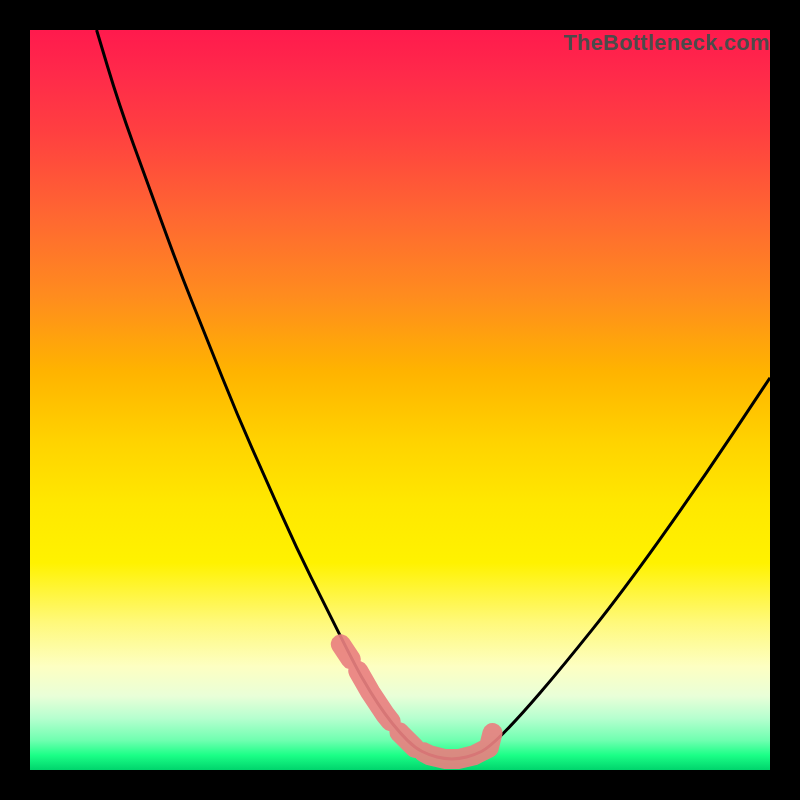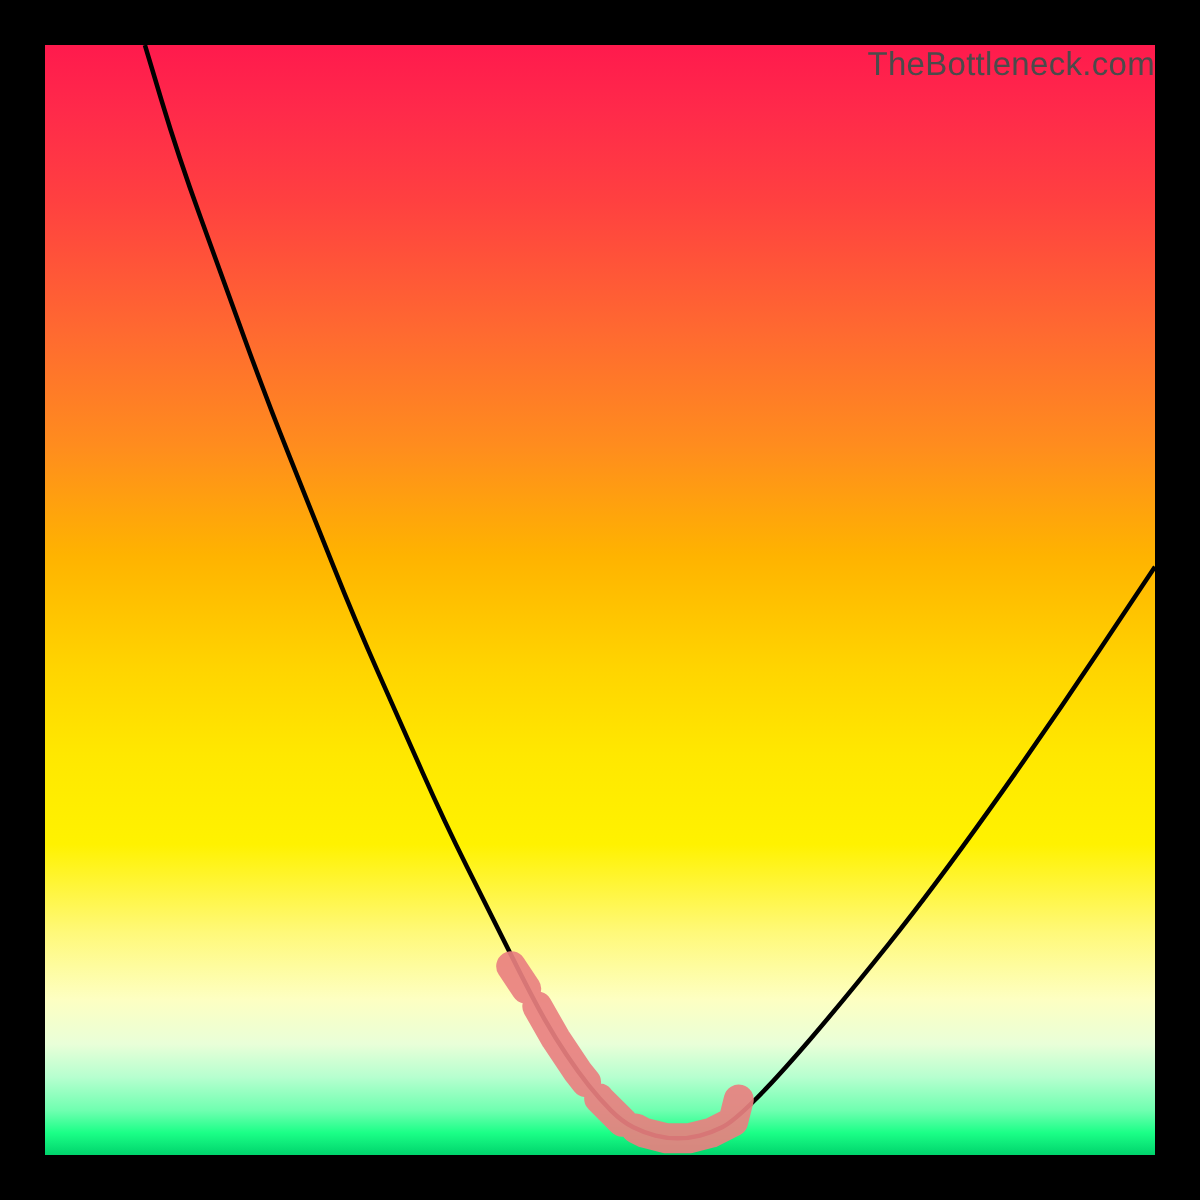--- a/index.html
+++ b/index.html
@@ -47,21 +47,21 @@
       #00d46c 100%
     );
   }
   .watermark {
     position: absolute;
     top: 30px;
     right: 30px;
     color: #4b4b4b;
     font-size: 22px;
     letter-spacing: 0.2px;
-    font-weight: 400;
+    font-weight: 700;
     user-select: none;
     margin-left: 25px;
   }
   svg.curve {
     position: absolute;
     inset: 0;
   }
 </style>
 </head>
 <body>

